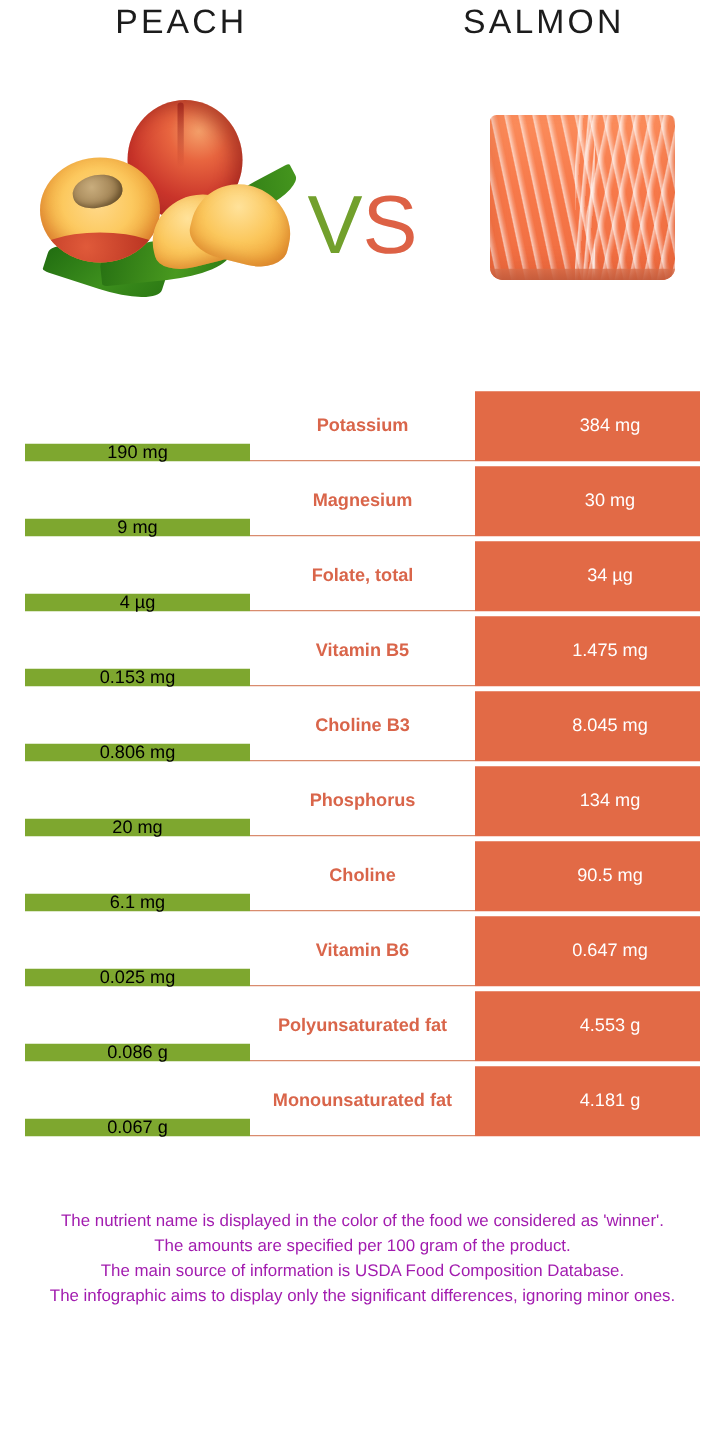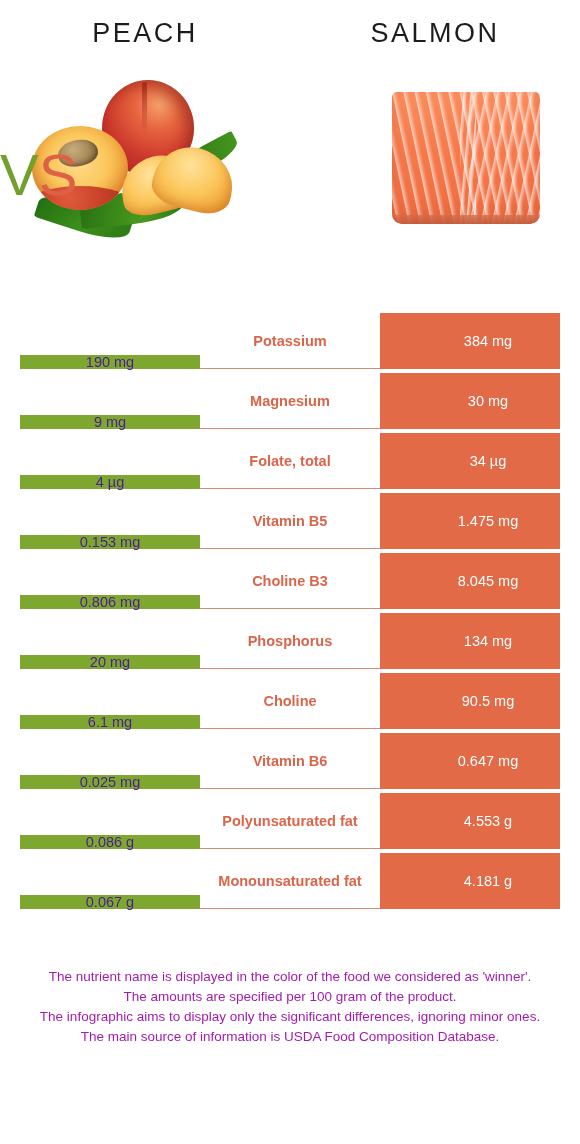--- a/index.html
+++ b/index.html
@@ -14,21 +14,21 @@
     overflow: hidden;
     position: relative;
   }
 
   
   .header {
     display: flex;
     width: 580px;
     height: 62px;
     align-items: flex-start;
-    padding-top: 20px;
+    padding-top: 4px;
     box-sizing: border-box;
   }
   .header-cell {
     flex: 1 1 50%;
     text-align: center;
   }
   .food-title {
     font-family: "Liberation Sans", sans-serif;
     font-size: 27px;
     font-weight: 300;
@@ -203,22 +203,22 @@
     height: 9px;
     background: linear-gradient(180deg, rgba(214,108,72,.75), rgba(196,92,60,.95));
     border-radius: 0 0 10px 10px;
   }
 
   
   .vs {
     position: absolute;
     left: 0; right: 0;
     top: 84px;
-    text-align: left;
-    font-size: 58px;
+    text-align: center;
+    font-size: 66px;
     font-weight: 300;
     line-height: 1;
     letter-spacing: 0px;
     z-index: 6;
     user-select: none;
   }
   .vs .v { color: #72a02c; }
   .vs .s { color: #dd6145; }
 
   
@@ -236,21 +236,21 @@
   .cell {
     display: flex;
     align-items: center;
     justify-content: center;
     box-sizing: border-box;
     font-size: 14.5px;
   }
   .cell-left {
     width: 180px;
     background: #7ea72f;
-    color: #4c1d95;
+    color: #000000;
     margin-top: 42px;
   }
   .cell-mid {
     width: 180px;
     background: #ffffff;
     color: #d9654a;
     font-weight: bold;
     border-bottom: 1px solid #d98c6e;
     text-align: center;
   }
@@ -380,15 +380,15 @@
     <div class="cell cell-left">0.067 g</div>
     <div class="cell cell-mid">Monounsaturated fat</div>
     <div class="cell cell-right">4.181 g</div>
   </div>
 
 </div>
 
 <div class="footer">
   <p>The nutrient name is displayed in the color of the food we considered as 'winner'.</p>
   <p>The amounts are specified per 100 gram of the product.</p>
+  <p>The main source of information is USDA Food Composition Database.</p>
   <p>The infographic aims to display only the significant differences, ignoring minor ones.</p>
-  <p>The main source of information is USDA Food Composition Database.</p>
 </div>
 
 </body></html>

